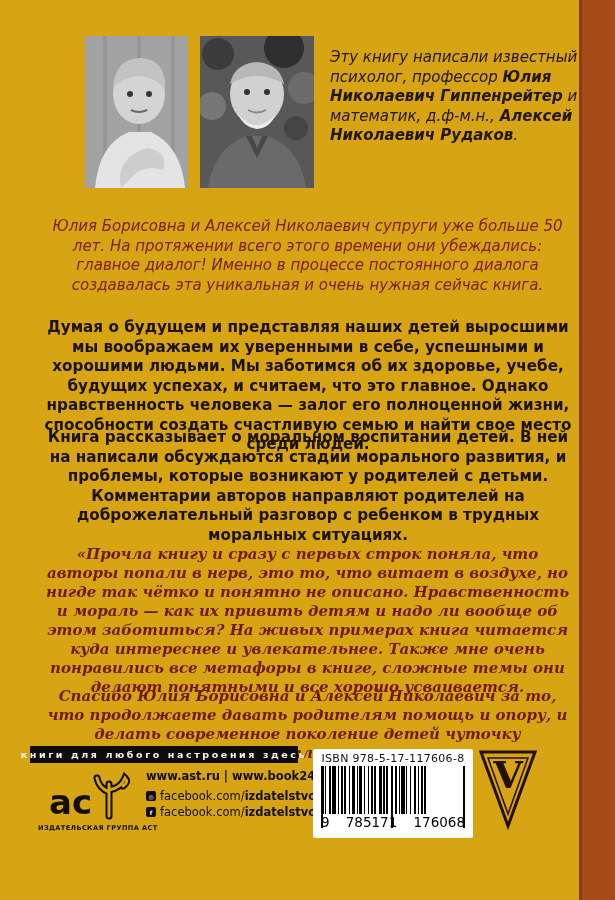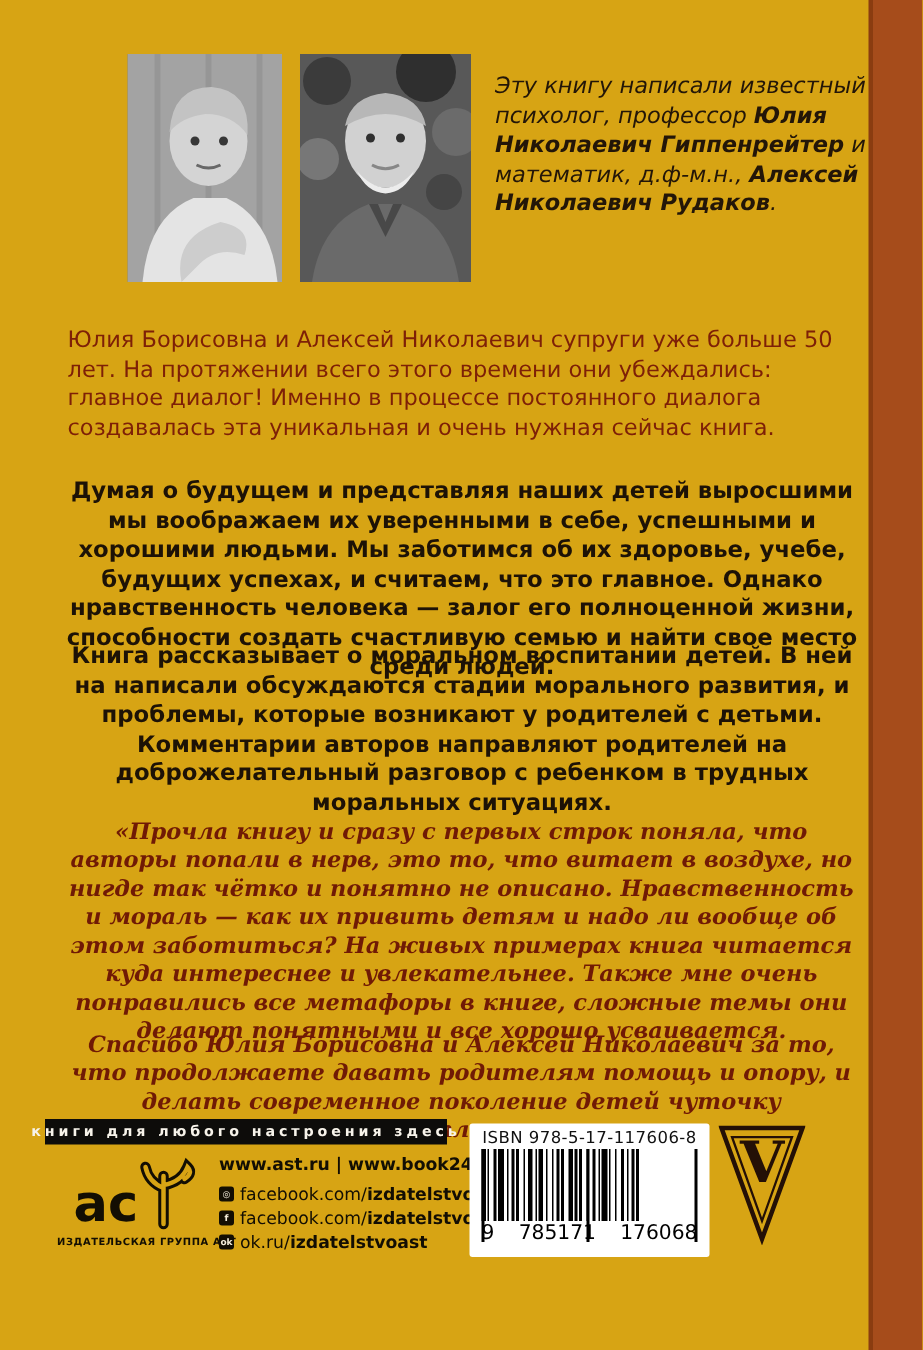--- a/index.html
+++ b/index.html
@@ -19,21 +19,21 @@
 
   
   .intro{
     position:absolute;left:330px;top:33px;width:248px;
     font-style:italic;font-size:15px;line-height:19.5px;color:#231608;
   }
   .intro b{font-weight:bold;}
 
   .lead{
     position:absolute;left:45px;top:202px;width:525px;
-    font-size:15px;line-height:19.5px;
+    text-align:center;font-style:italic;font-size:15px;line-height:19.5px;
     color:#7e2007;
   }
   .bodytext{
     position:absolute;left:38px;width:540px;
     text-align:center;font-size:15.2px;line-height:19.5px;color:#1d1206;font-weight:bold;
   }
   #para1{top:303px;}
   #para2{top:413px;}
 
   .quote{
@@ -152,24 +152,20 @@
 <div class="links-block">
   <div class="sites">www.ast.ru | www.book24.ru</div>
   <div class="social-row">
     <span class="social-icon">◎</span>
     <span class="social-text"><span>facebook.com/</span><b>izdatelstvoast</b></span>
   </div>
   <div class="social-row">
     <span class="social-icon">f</span>
     <span class="social-text"><span>facebook.com/</span><b>izdatelstvoast</b></span>
   </div>
-  <div class="social-row">
-    <span class="social-icon">ok</span>
-    <span class="social-text"><span>ok.ru/</span><b>izdatelstvoast</b></span>
-  </div>
 </div>
 
 <div class="isbn-box">
   <div class="isbn-line">ISBN 978-5-17-117606-8</div>
   <div class="barcode">
     <div class="bars" id="bars"><i class="b" style="width: 2.56px;"></i><i style="width: 1.28px;"></i><i class="b" style="width: 1.28px;"></i><i style="width: 2.56px;"></i><i class="b" style="width: 2.56px;"></i><i style="width: 1.28px;"></i><i class="b" style="width: 3.84px;"></i><i style="width: 1.28px;"></i><i class="b" style="width: 1.28px;"></i><i style="width: 2.56px;"></i><i class="b" style="width: 1.28px;"></i><i style="width: 1.28px;"></i><i class="b" style="width: 2.56px;"></i><i style="width: 2.56px;"></i><i class="b" style="width: 1.28px;"></i><i style="width: 1.28px;"></i><i class="b" style="width: 3.84px;"></i><i style="width: 1.28px;"></i><i class="b" style="width: 1.28px;"></i><i style="width: 1.28px;"></i><i class="b" style="width: 2.56px;"></i><i style="width: 2.56px;"></i><i class="b" style="width: 1.28px;"></i><i style="width: 2.56px;"></i><i class="b" style="width: 1.28px;"></i><i style="width: 1.28px;"></i><i class="b" style="width: 2.56px;"></i><i style="width: 1.28px;"></i><i class="b" style="width: 1.28px;"></i><i style="width: 3.84px;"></i><i class="b" style="width: 2.56px;"></i><i style="width: 1.28px;"></i><i class="b" style="width: 1.28px;"></i><i style="width: 1.28px;"></i><i class="b" style="width: 2.56px;"></i><i style="width: 2.56px;"></i><i class="b" style="width: 1.28px;"></i><i style="width: 2.56px;"></i><i class="b" style="width: 2.56px;"></i><i style="width: 1.28px;"></i><i class="b" style="width: 1.28px;"></i><i style="width: 1.28px;"></i><i class="b" style="width: 3.84px;"></i><i style="width: 1.28px;"></i><i class="b" style="width: 1.28px;"></i><i style="width: 2.56px;"></i><i class="b" style="width: 1.28px;"></i><i style="width: 2.56px;"></i><i class="b" style="width: 2.56px;"></i><i style="width: 1.28px;"></i><i class="b" style="width: 1.28px;"></i><i style="width: 2.56px;"></i><i class="b" style="width: 1.28px;"></i><i style="width: 1.28px;"></i><i class="b" style="width: 2.56px;"></i><i style="width: 1.28px;"></i></div>
     <span class="guard" style="left:2px"></span>
     <span class="guard" style="left:72px"></span>
     <span class="guard" style="right:2px"></span>
     <div class="barcode-number">

